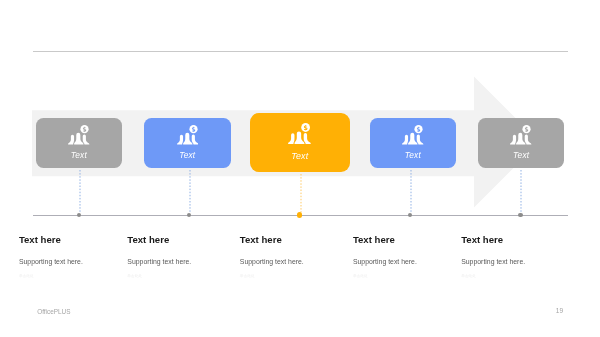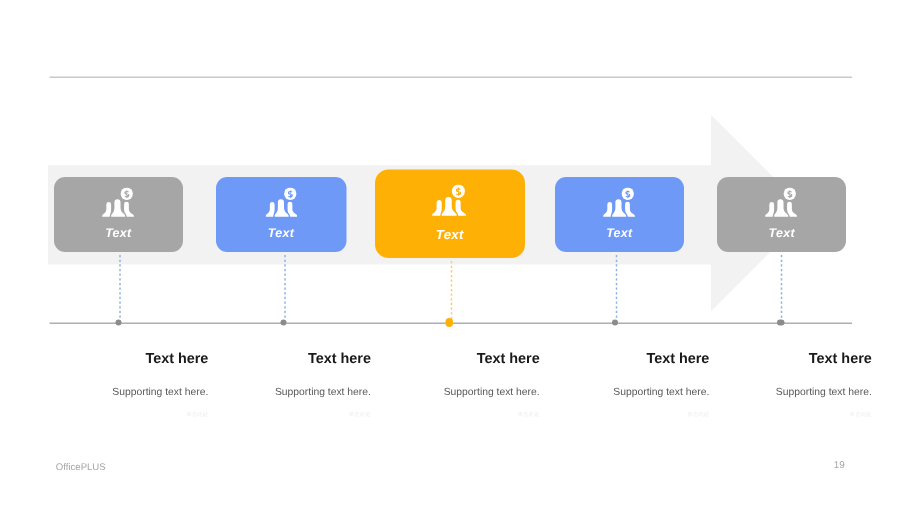--- a/index.html
+++ b/index.html
@@ -2,28 +2,28 @@
 <html><head>
 <meta charset="utf-8">
 <style>
   html,body{margin:0;padding:0;}
   body{width:600px;height:337px;background:#ffffff;overflow:hidden;
        font-family:"Liberation Sans",sans-serif;}
   .slide{position:relative;width:600px;height:337px;background:#ffffff;overflow:hidden;}
   .topline{position:absolute;height:1px;}
   .arrow-svg{position:absolute;left:0;top:0;width:600px;height:337px;}
   .card{position:absolute;display:flex;flex-direction:column;align-items:center;}
-  .card .lbl{color:#ffffff;font-style:italic;font-weight:bold;letter-spacing:.2px;
+  .card .lbl{color:#ffffff;font-style:italic;font-weight:normal;letter-spacing:.2px;
              transform:translateZ(0);}
   .col div{transform:translateZ(0);}
   .foot{transform:translateZ(0);}
   .axis{position:absolute;height:1px;}
   .dot{position:absolute;border-radius:50%;}
   .vline{position:absolute;overflow:visible;}
-  .col{position:absolute;text-align:right;}
+  .col{position:absolute;text-align:left;}
   .h{font-weight:bold;}
   .foot{position:absolute;}
 </style>
 </head>
 <body>
 
 <div class="slide">
 
   <div class="topline" style="left:33px;top:50.6px;width:534.5px;background:#c9c9c9;"></div>
 

